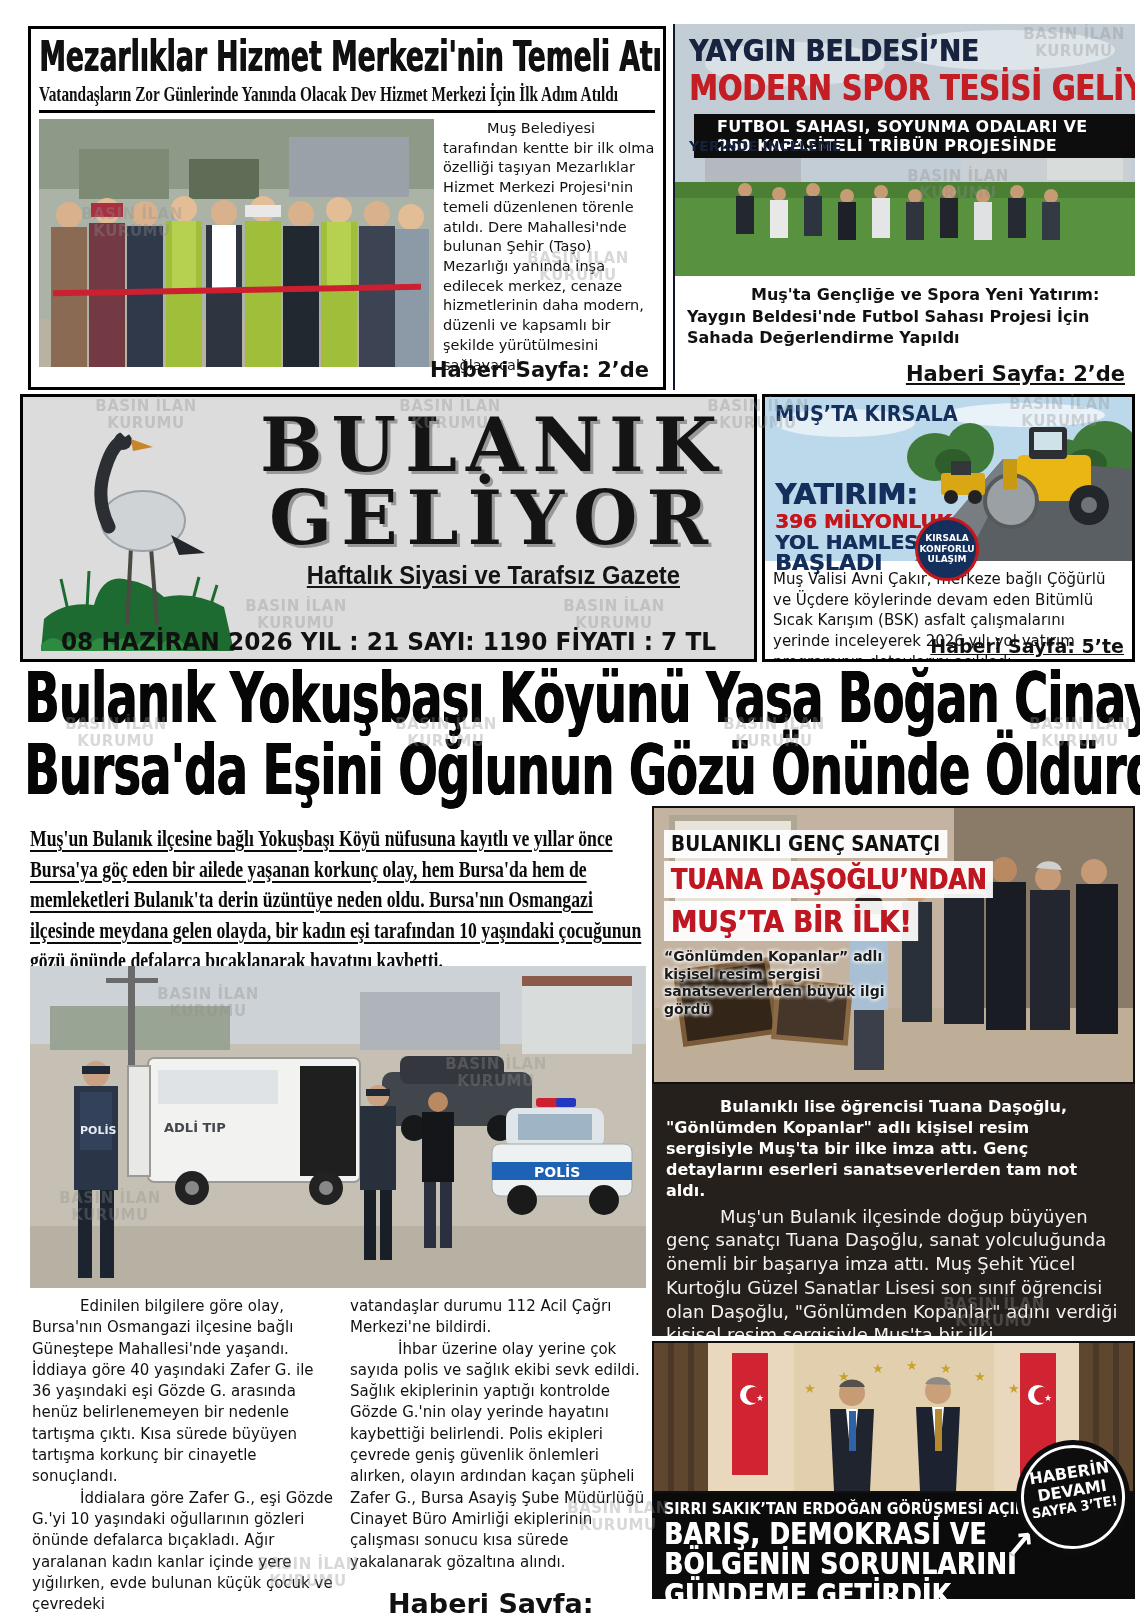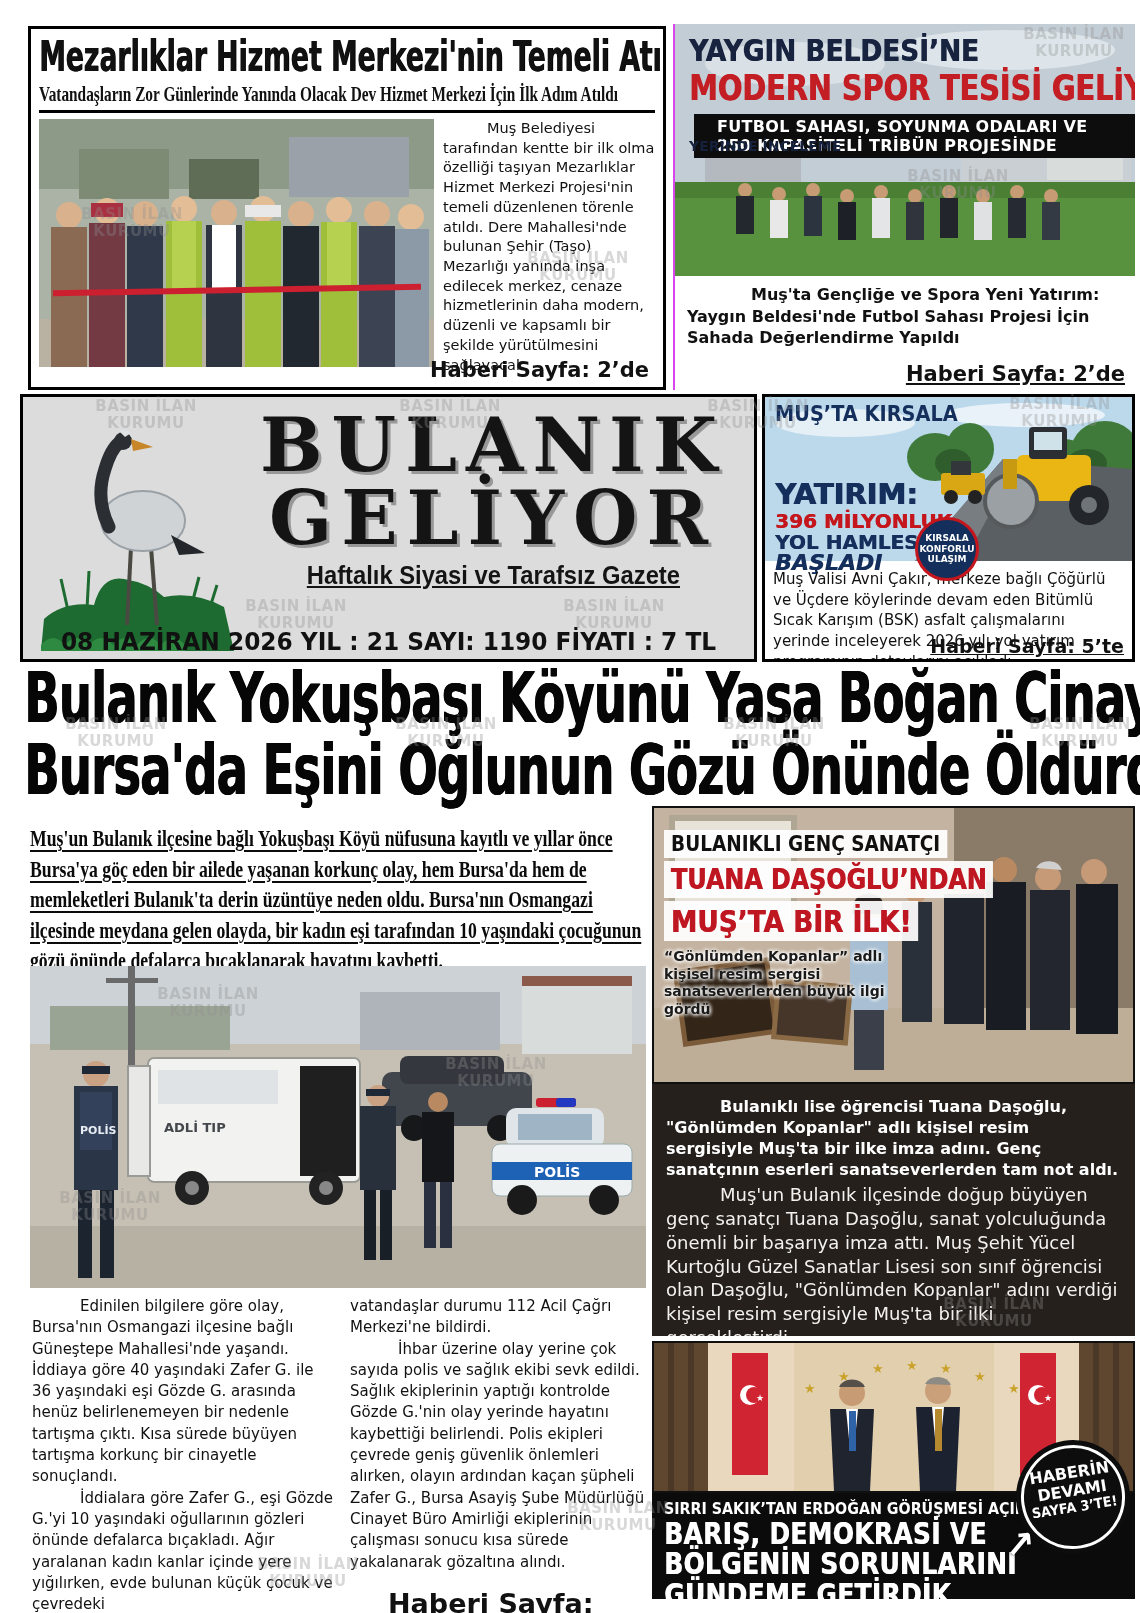--- a/index.html
+++ b/index.html
@@ -18,21 +18,21 @@
   #cemetery .title{font-weight:bold;font-size:43px;transform:scaleX(.62);text-shadow:1.2px 0 #000;letter-spacing:0;}
   #cemetery .subtitle{font-family:"Liberation Serif","DejaVu Serif",serif;font-weight:bold;font-size:21px;
             transform:scaleX(.73);margin-top:1px;}
   #cemetery .rule{border:none;border-top:3px solid #000;margin:3px 0 6px;}
   #cemetery .row{display:flex;gap:9px;}
   #cemetery .bodycol{width:212px;font-size:14.5px;line-height:1.36;}
   #cemetery .bodycol p{margin:0;text-indent:44px;}
   #cemetery .pageref{position:absolute;right:14px;bottom:5px;font-weight:bold;font-size:21px;}
 
   
-  #sports{left:673px;top:24px;width:462px;height:366px;border-left:2px solid #d946ef;box-sizing:border-box;
+  #sports{left:673px;top:24px;width:462px;height:366px;border-left:2px solid #0f172a;box-sizing:border-box;
           overflow:hidden;background:#fef9c3;}
   #sports .photo{position:absolute;left:0;top:0;width:460px;height:252px;}
   .sports-kicker{left:14px;top:8px;font-size:31px;font-weight:bold;color:#17233f;transform:scaleX(.85);text-shadow:.8px 0 #17233f;}
   .sports-headline{left:14px;top:44px;font-size:35px;font-weight:bold;color:#c41e25;transform:scaleX(.82);text-shadow:1px 0 #c41e25;}
   .sports-strip{left:19px;top:90px;background:#0d0d0d;color:#fff;font-size:16px;font-weight:bold;
                 padding:3px 23px;letter-spacing:.3px;}
   .sports-strip2{left:14px;top:114px;font-size:14px;font-weight:bold;color:#14203c;}
   #sports .capbox{position:absolute;left:0;top:252px;right:0;bottom:0;background:#fff;padding:8px 12px 4px;box-sizing:border-box;}
   #sports .caption{font-weight:bold;font-size:16px;line-height:1.35;text-indent:64px;margin:0;}
   #sports .pageref{position:absolute;right:10px;bottom:4px;font-weight:bold;font-size:21px;text-decoration:underline;}
@@ -48,21 +48,21 @@
   .dateline{position:absolute;left:0;right:0;bottom:3px;text-align:center;font-size:24px;font-weight:bold;transform:scaleX(.97);}
 
   
   #road{left:762px;top:394px;width:373px;height:268px;border:3px solid #000;box-sizing:border-box;background:#fff;overflow:hidden;}
   #road .photo{position:absolute;left:0;top:0;width:367px;height:164px;}
   .road-kicker{left:10px;top:5px;font-size:21px;font-weight:bold;color:#142f5c;transform:scaleX(.92);}
   .road-big{left:8px;top:22px;font-size:57px;font-weight:bold;color:#142f5c;letter-spacing:2px;text-shadow:2px 0 #142f5c;}
   .road-yatirim{left:10px;top:80px;font-size:29px;font-weight:bold;color:#142f5c;text-shadow:1px 0 #142f5c;}
   .road-amount{left:10px;top:112px;font-size:20px;font-weight:bold;color:#c4161c;text-shadow:.6px 0 #c4161c;}
   .road-yol{left:10px;top:133px;font-size:20px;font-weight:bold;color:#142f5c;text-shadow:.6px 0 #142f5c;}
-  .road-basladi{left:10px;top:153px;font-size:22px;font-weight:bold;color:#142f5c;text-shadow:.6px 0 #142f5c;font-style:italic;}
+  .road-basladi{left:10px;top:153px;font-size:22px;font-weight:bold;color:#142f5c;text-shadow:.6px 0 #142f5c;}
   .road-badge{position:absolute;left:150px;top:120px;width:64px;height:64px;border-radius:50%;
               background:#142f5c;border:3px solid #c4161c;box-sizing:border-box;color:#fff;
               display:flex;align-items:center;justify-content:center;text-align:center;
               font-size:9px;font-weight:bold;line-height:1.15;padding:4px;z-index:2;}
   #road .body{position:absolute;left:8px;right:8px;top:172px;font-size:15px;line-height:1.38;margin:0;}
   #road .pageref{position:absolute;right:8px;bottom:2px;font-weight:bold;font-size:19px;text-decoration:underline;}
 
   
   #murder-hl{left:24px;top:662px;width:1112px;}
   .hl{display:block;font-weight:bold;font-size:69px;transform:scaleX(.67);transform-origin:left center;
@@ -468,21 +468,21 @@
         <rect x="122" y="176" width="72" height="56" fill="#46362a" stroke="#8a6a44" stroke-width="5" transform="rotate(5 158 204)"></rect>
       </g>
     </svg>
     <div class="abs" style="left:12px;top:24px;z-index:2">
       <div><span class="chip t-kicker">BULANIKLI GENÇ SANATÇI</span></div>
       <div><span class="chip t-h1">TUANA DAŞOĞLU’NDAN</span></div>
       <div><span class="chip t-h2">MUŞ’TA BİR İLK!</span></div>
       <div class="t-sub">“Gönlümden Kopanlar” adlı kişisel resim sergisi sanatseverlerden büyük ilgi gördü</div>
     </div>
     <div class="tuana-dark">
-      <p class="t-intro">Bulanıklı lise öğrencisi Tuana Daşoğlu, "Gönlümden Kopanlar" adlı kişisel resim sergisiyle Muş'ta bir ilke imza adını. Genç sanatçının eserleri sanatseverlerden tam not aldı.</p>
+      <p class="t-intro">Bulanıklı lise öğrencisi Tuana Daşoğlu, "Gönlümden Kopanlar" adlı kişisel resim sergisiyle Muş'ta bir ilke imza attı. Genç detaylarını eserleri sanatseverlerden tam not aldı.</p>
       <p class="t-body">Muş'un Bulanık ilçesinde doğup büyüyen genç sanatçı Tuana Daşoğlu, sanat yolculuğunda önemli bir başarıya imza attı. Muş Şehit Yücel Kurtoğlu Güzel Sanatlar Lisesi son sınıf öğrencisi olan Daşoğlu, "Gönlümden Kopanlar" adını verdiği kişisel resim sergisiyle Muş'ta bir ilki gerçekleştirdi.</p>
       <div class="t-refrow">
         <span class="t-ref">Haberi Sayfa 3’te</span>
       </div>
     </div>
   </section>
 
   <section id="sakik" class="abs">
     <svg class="photo" viewBox="0 0 479 148">
       <rect width="479" height="148" fill="#ead8be"></rect>

